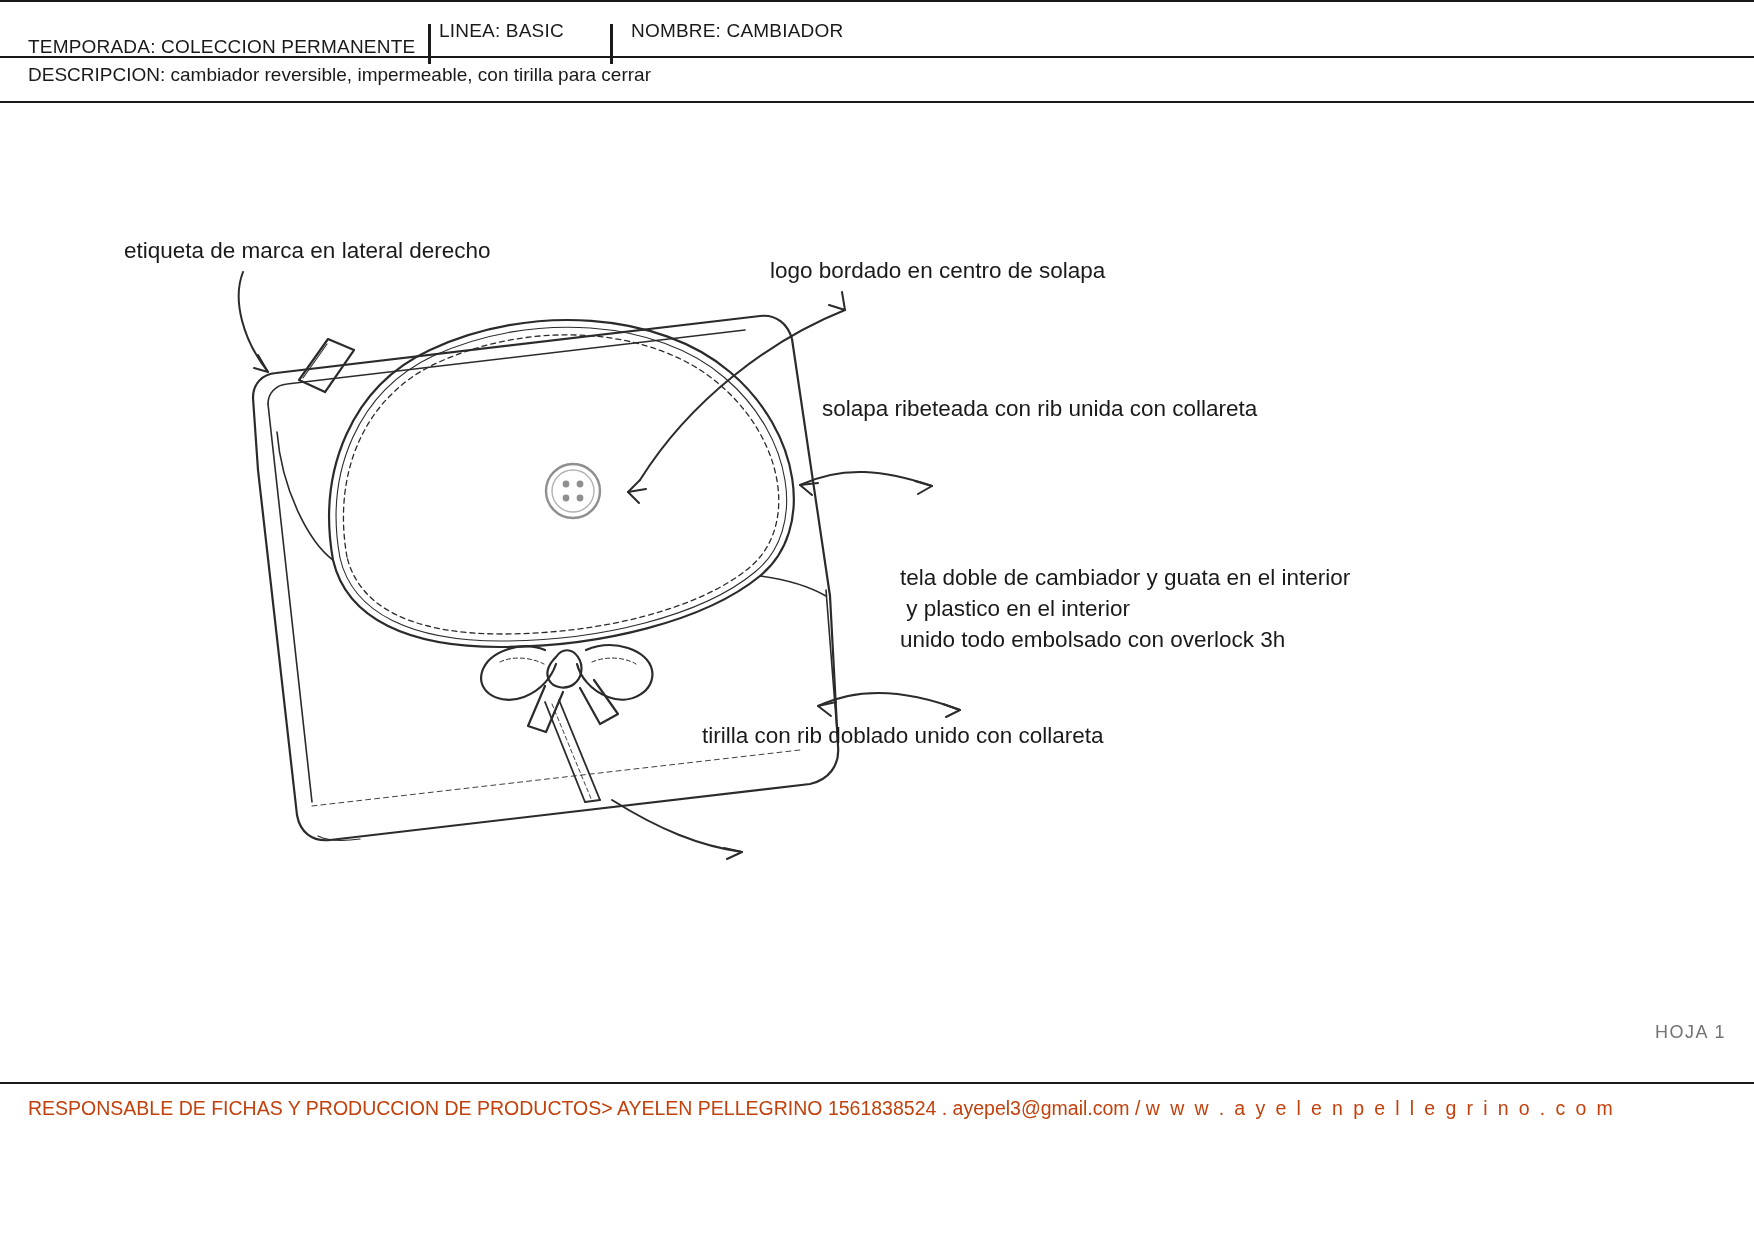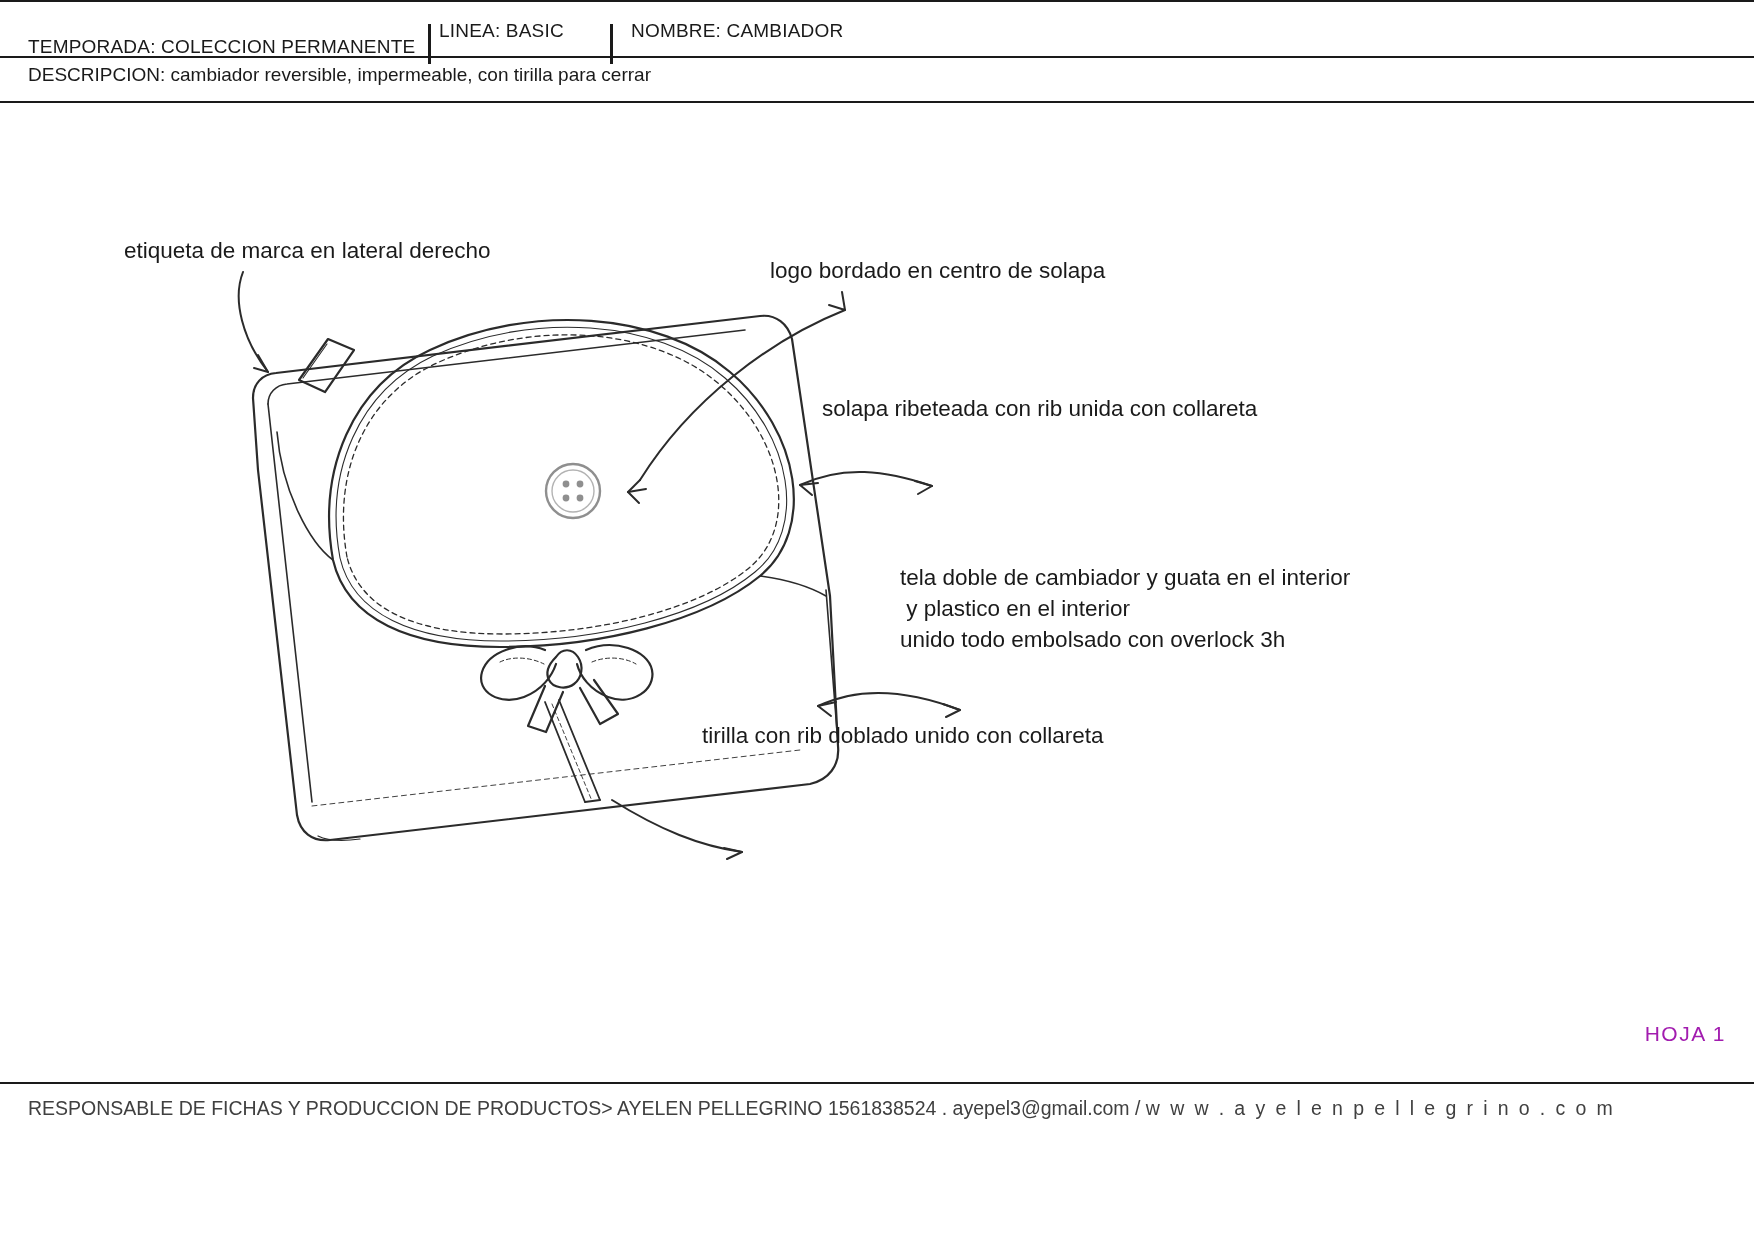--- a/index.html
+++ b/index.html
@@ -87,39 +87,39 @@
     width: 1754px;
     height: 1239px;
     pointer-events: none;
   }
 
   
   #hoja {
     position: absolute;
     right: 28px;
     top: 1022px;
-    font-size: 21px;
+    font-size: 18px;
     letter-spacing: 1.5px;
-    color: #a21caf;
+    color: #737373;
   }
   #rule-footer {
     position: absolute;
     left: 0;
     top: 1082px;
     width: 1754px;
     height: 2px;
     background: #1a1a1a;
   }
   #footer-text {
     position: absolute;
     left: 28px;
     top: 1097px;
     font-size: 19.5px;
     white-space: nowrap;
-    color: #404040;
+    color: #c2410c;
   }
   #footer-text .spaced {
     letter-spacing: 2.4px;
   }
 </style>
 </head>
 <body>
 
 <div class="header-rule" id="rule-top"></div>
 

